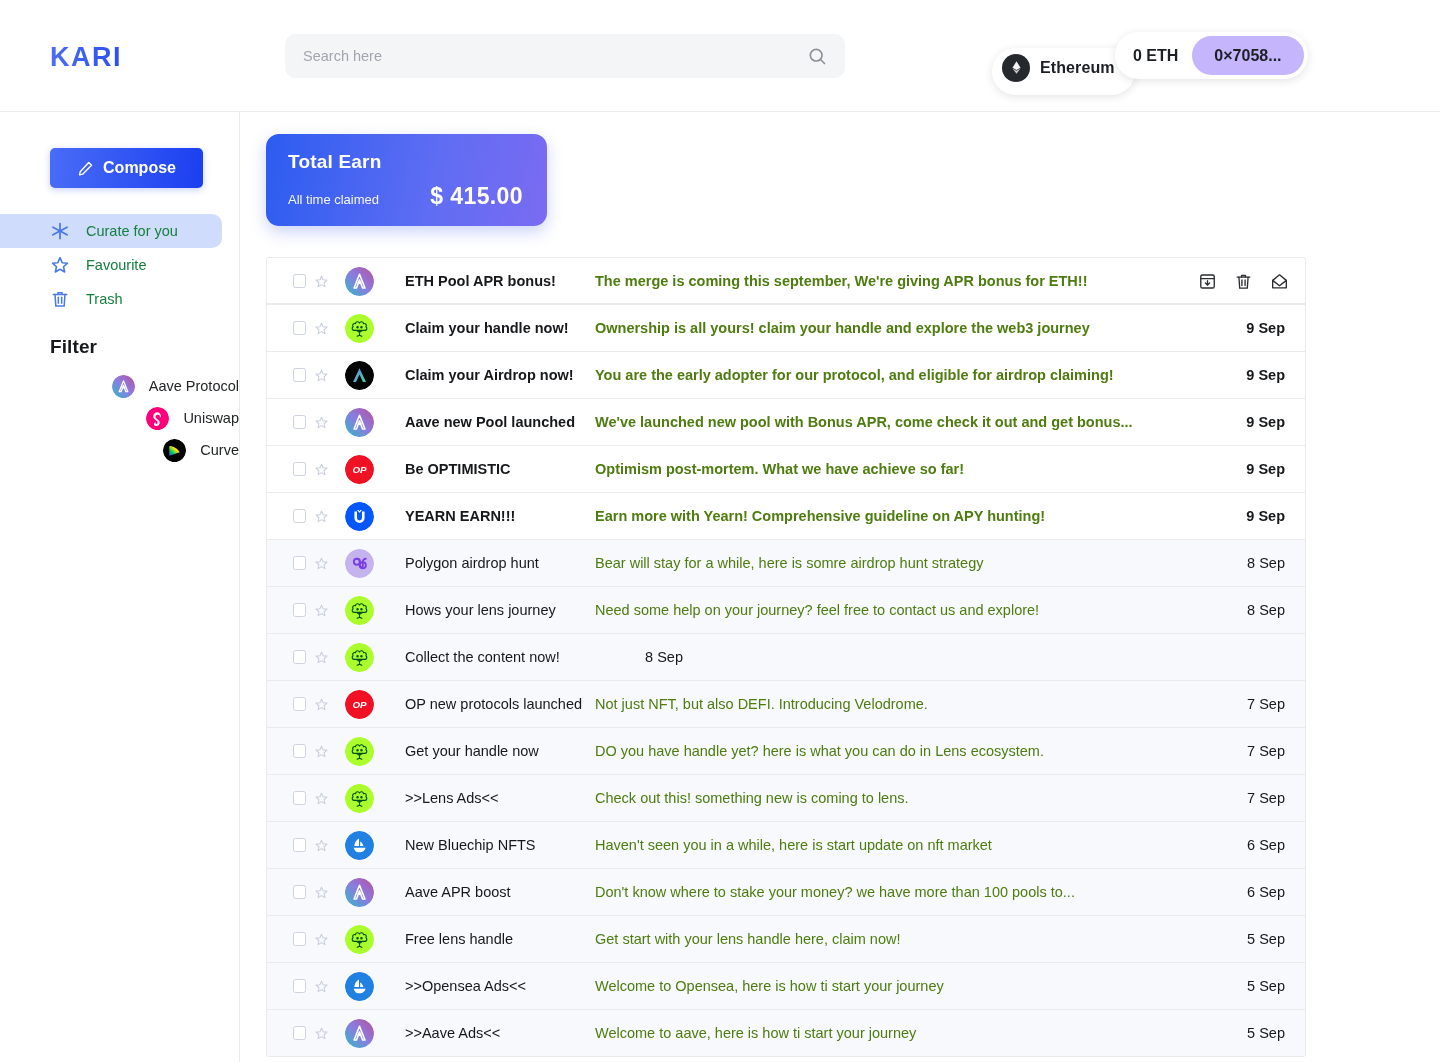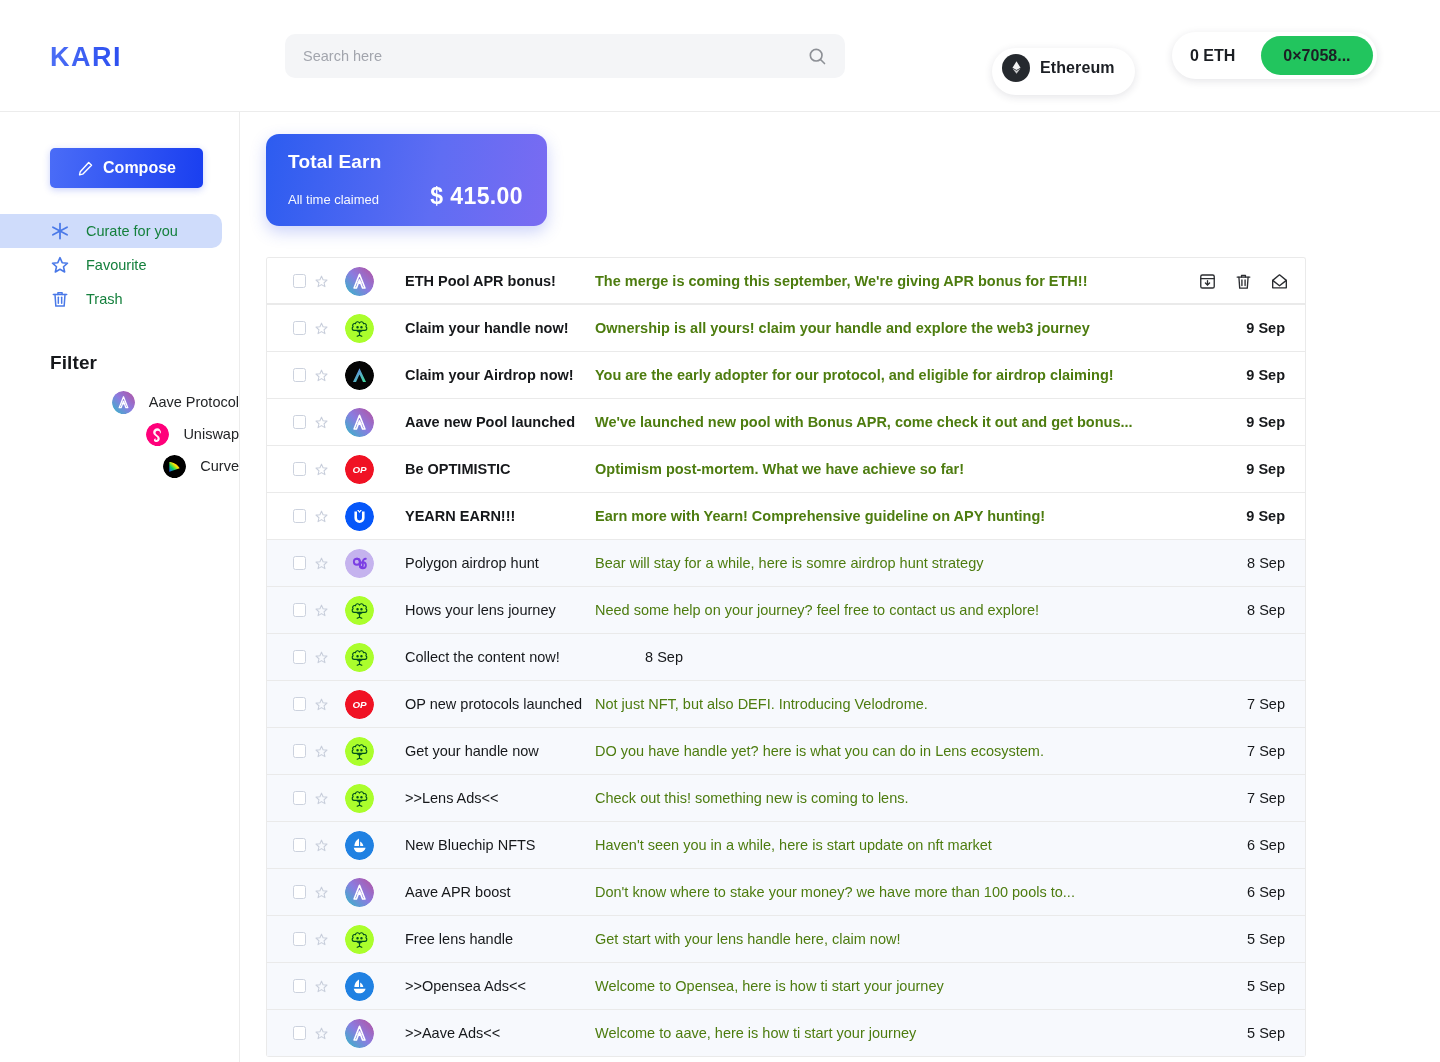--- a/index.html
+++ b/index.html
@@ -70,33 +70,33 @@
     width: 28px; height: 28px;
     border-radius: 50%;
     background: #25292e;
     display: flex; align-items: center; justify-content: center;
     flex: 0 0 auto;
   }
   .chain-name { font-size: 16px; font-weight: 600; color: #1c1f24; letter-spacing: .1px; }
 
   .wallet-pill {
     position: absolute;
-    left: 1172px; top: 32px;
+    left: 1115px; top: 32px;
     height: 47px;
     background: #ffffff;
     border-radius: 24px;
     box-shadow: 0 2px 9px rgba(30,35,60,0.12);
     display: flex;
     align-items: center;
     padding-left: 18px;
-    gap: 26px;
+    gap: 14px;
   }
   .wallet-balance { font-size: 16px; font-weight: 600; color: #1c1f24; }
   .wallet-addr {
-    background: #22c55e;
+    background: #c4b5fd;
     border-radius: 22px;
     height: 39px;
     display: flex; align-items: center;
     padding: 0 22px;
     margin-right: 4px;
     font-size: 16px; font-weight: 600; color: #1c1f24;
   }
 
   
   .body-wrap { display: flex; height: 950px; }
@@ -136,21 +136,21 @@
     border-radius: 0 10px 10px 0;
     margin-bottom: 0;
   }
   .nav-item + .nav-item { margin-top: 0; }
   .nav-item.active { background: #cfdcfb; width: 222px; }
   .nav-icon { width: 20px; height: 20px; color: #4a79e8; flex: 0 0 auto; }
   .nav-label { font-size: 14.5px; color: #15803d; }
   .nav-item-gap { margin-top: 5px; }
 
   .filter-title {
-    margin-top: 36px;
+    margin-top: 20px;
     padding-left: 50px;
     font-size: 19px;
     font-weight: 700;
     color: #16181b;
     letter-spacing: .1px;
   }
   .filter-list { margin-top: 12px; }
   .filter-item {
     height: 32px;
     display: flex; align-items: center;

